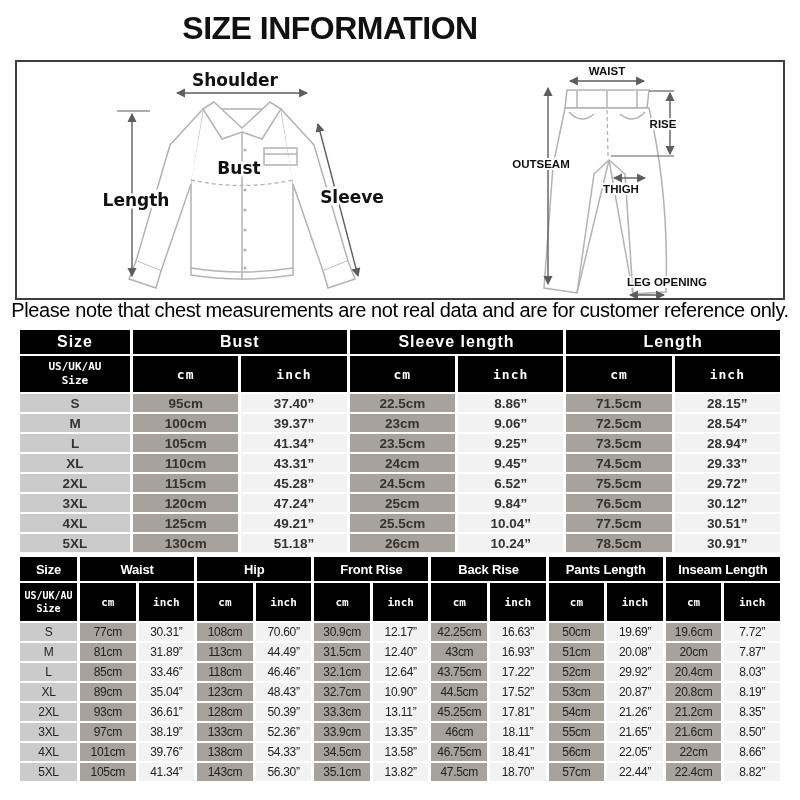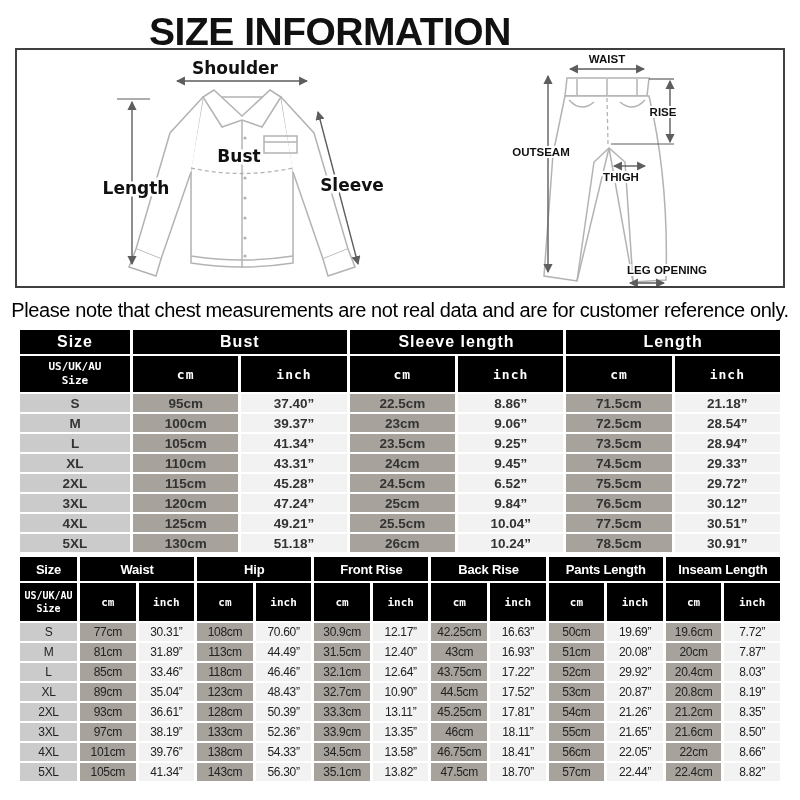--- a/index.html
+++ b/index.html
@@ -1,26 +1,26 @@
 <!DOCTYPE html>
 <html><head>
 <meta charset="utf-8">
 <style>
   * { margin:0; padding:0; box-sizing:border-box; }
   html,body { width:800px; height:800px; background:#fff; overflow:hidden;
               font-family:"Liberation Sans", sans-serif; position:relative; }
 
   .page-title {
     position:absolute; top:10px; left:0; width:660px;
-    text-align:center; font-size:39px; font-weight:bold; color:#111;
+    text-align:center; font-size:32px; font-weight:bold; color:#111;
     letter-spacing:-0.5px;
   }
 
   .diagram-box {
-    position:absolute; left:15px; top:48px; width:770px; height:240px;
+    position:absolute; left:15px; top:60px; width:770px; height:240px;
     border:2px solid #3f3f3f; background:#fff;
   }
   .diagram-box svg { display:block; }
 
   .note {
     position:absolute; top:299px; left:0; width:800px;
     text-align:center; font-size:20px; color:#000;
     letter-spacing:-0.4px; white-space:nowrap;
   }
 
@@ -165,21 +165,21 @@
       </tr>
     </thead>
     <tbody>
       <tr>
         <td class="size">S</td>
         <td class="cm">95cm</td>
         <td class="inch">37.40”</td>
         <td class="cm">22.5cm</td>
         <td class="inch">8.86”</td>
         <td class="cm">71.5cm</td>
-        <td class="inch">21.18”</td>
+        <td class="inch">28.15”</td>
       </tr>
       <tr>
         <td class="size">M</td>
         <td class="cm">100cm</td>
         <td class="inch">39.37”</td>
         <td class="cm">23cm</td>
         <td class="inch">9.06”</td>
         <td class="cm">72.5cm</td>
         <td class="inch">28.54”</td>
       </tr>

